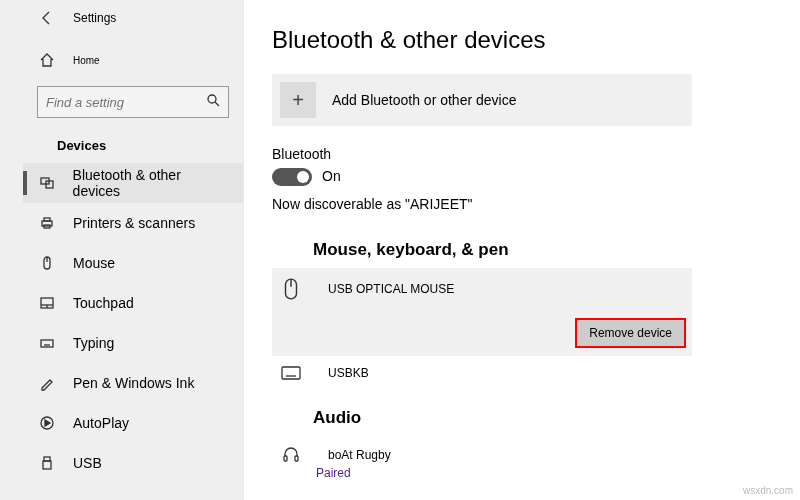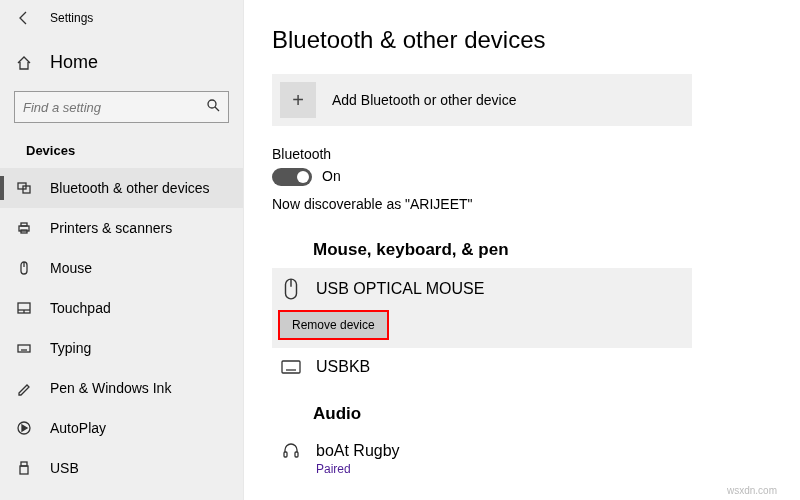--- a/index.html
+++ b/index.html
@@ -1,29 +1,29 @@
 <!DOCTYPE html>
 <html><head>
 <meta charset="utf-8">
 <style>
   * { box-sizing: border-box; margin: 0; padding: 0; font-family: "Segoe UI", Arial, sans-serif; }
   body { width: 800px; height: 500px; background: #fff; display: flex; overflow: hidden; }
 
   
-  .sidebar { width: 244px; background: #efefef; height: 100%; display: flex; flex-direction: column; border-right: 1px solid #e8e8e8; }
+  .sidebar { width: 244px; background: #efefef; height: 100%; display: flex; flex-direction: column; border-right: 1px solid #e8e8e8; padding-left: 23px; }
   .titlebar { display: flex; align-items: center; padding: 8px 14px 6px 14px; }
   .back-arrow { width: 20px; height: 20px; margin-right: 16px; display:flex; align-items:center; justify-content:center; }
   .app-title { font-size: 12px; }
   .home-row { display: flex; align-items: center; padding: 8px 14px; margin-top: 10px; }
   .home-row .ico { width: 20px; margin-right: 16px; display:flex; justify-content:center; }
-  .home-row span { font-size: 18px; }
+  .home-row span { font-size: 10px; }
   .search { margin: 10px 14px 12px 14px; position: relative; }
   .search input { width: 100%; height: 32px; padding: 0 30px 0 8px; font-size: 13px; border: 1px solid #999; background: #f4f4f4; outline: none; font-style: italic; color: #15803d; }
   .search .sicon { position: absolute; right: 8px; top: 6px; }
-  .cat-hdr { padding: 0 18px; margin: 8px 0 10px 8px; font-size: 13px; font-weight: 600; }
+  .cat-hdr { padding: 0 18px; margin: 8px 0 10px 16px; font-size: 13px; font-weight: 600; }
   .navlist { list-style: none; }
   .navitem { display: flex; align-items: center; height: 40px; padding: 0 14px; font-size: 14px; cursor: pointer; position: relative; }
   .navitem.selected { background: #e4e4e4; }
   .navitem.selected::before { content:""; position:absolute; left:0; top:8px; bottom:8px; width:4px; background:#555; }
   .navitem .ico { width: 20px; margin-right: 16px; display:flex; justify-content:center; align-items:center; }
   .navitem span.label { font-size: 14px; }
 
   
   .content { flex: 1; padding: 26px 28px 16px 28px; overflow: hidden; position: relative; }
   .page-title { font-size: 24px; font-weight: 400; margin-bottom: 20px; }
@@ -35,25 +35,25 @@
   .toggle::after { content:""; width:12px; height:12px; background:#fff; border-radius:50%; position:absolute; top:3px; right:3px; }
   .toggle-row { display:flex; margin-bottom:10px; }
   .toggle-row .state { font-size:14px; margin-left:10px; }
   .disc { font-size:14px; margin-bottom: 28px; }
   .sect-hdr { font-size: 17px; font-weight: 700; margin-bottom: 8px; margin-left: 41px; }
   .device-list { width: 420px; }
   .device { display:flex; align-items:flex-start; padding: 10px 8px; }
   .device.selected { background:#f0f0f0; flex-direction:column; }
   .device .row1 { display:flex; align-items:center; width:100%; }
   .device .ico { width: 22px; margin-right: 14px; display:flex; justify-content:center; }
-  .device .name { font-size: 16px; }
+  .device .name { font-size: 12px; margin-left: 12px; }
   .device .sub { font-size: 12px; color:#4c1d95; margin-left:36px; margin-top:2px; }
-  .remove-row { width:100%; display:flex; justify-content:flex-start; margin-top: 12px; }
+  .remove-row { width:100%; display:flex; justify-content:flex-end; margin-top: 20px; }
   .remove-btn { background:#ccc; border:none; padding:6px 12px; font-size:12px; outline:2px solid red; cursor:pointer; }
-  .watermark { position:absolute; right:23px; bottom:4px; font-size:10px; color:#bbb; }
+  .watermark { position:absolute; right:7px; bottom:4px; font-size:10px; color:#bbb; }
 
   svg { stroke:#333; fill:none; stroke-width:1.3; }
 </style>
 </head>
 <body>
 
 <div class="sidebar">
   <div class="titlebar">
     <div class="back-arrow">
       <svg width="16" height="16" viewBox="0 0 16 16">

